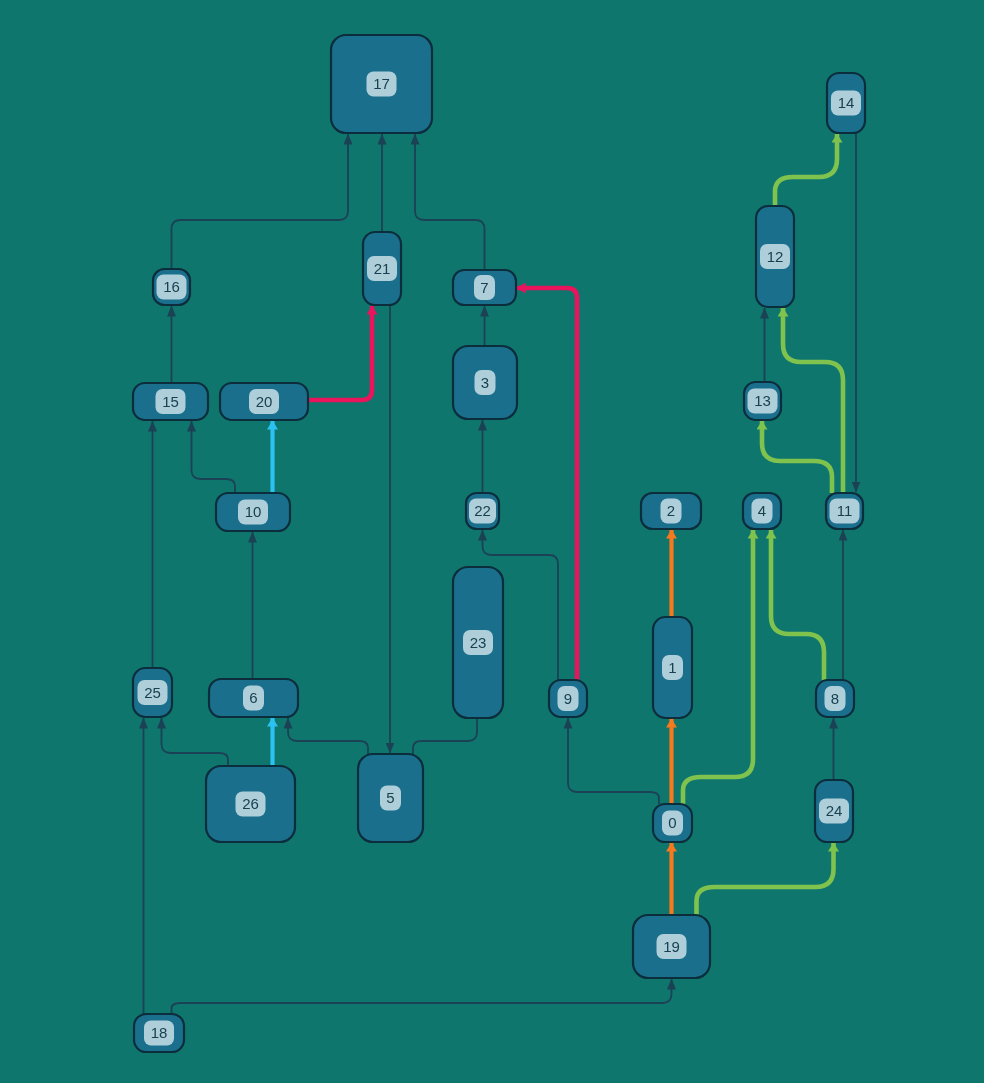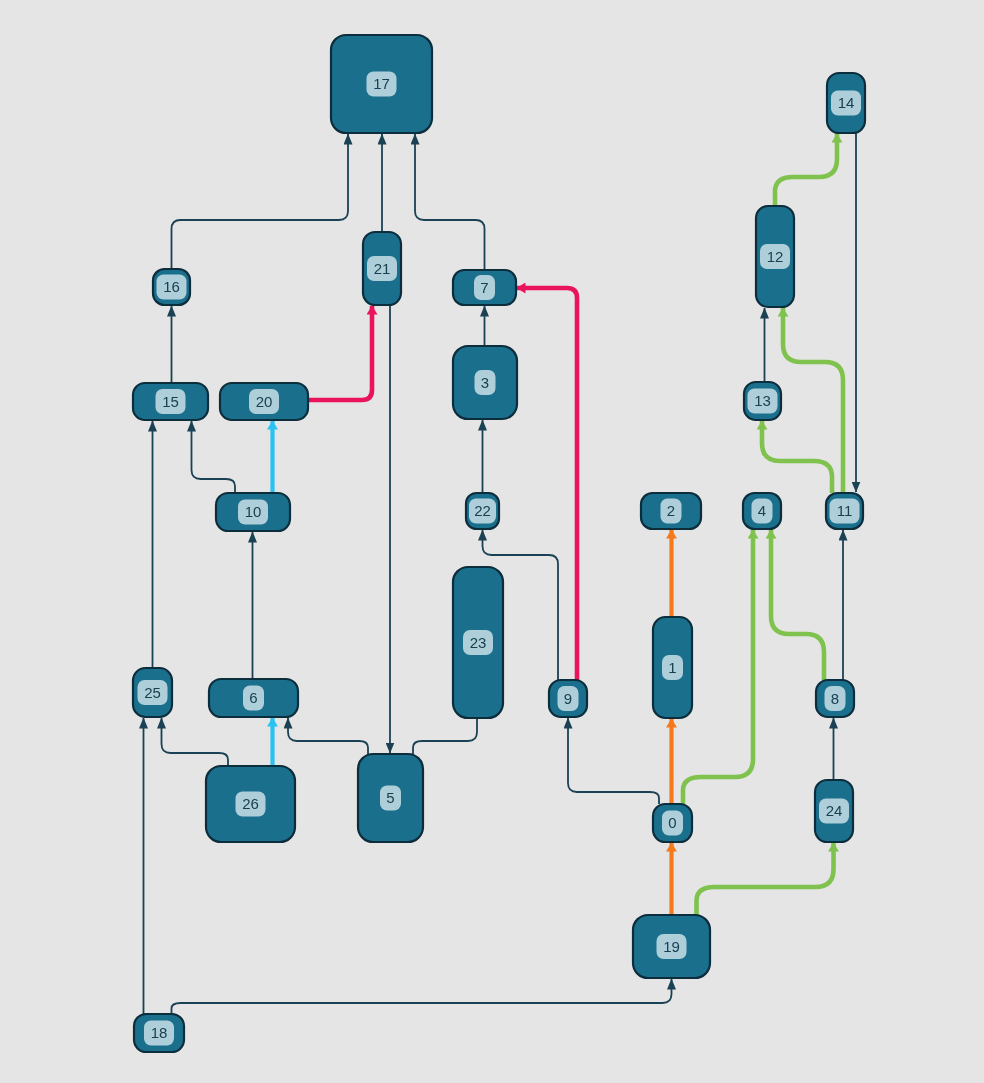--- a/index.html
+++ b/index.html
@@ -5,21 +5,21 @@
   html, body {
     margin: 0;
     padding: 0;
     background: #ffffff;
     font-family: "Liberation Sans", "DejaVu Sans", sans-serif;
   }
   .canvas-wrap {
     position: relative;
     width: 984px;
     height: 1083px;
-    background: #e5e5e5;
+    background: #0f766e;
     overflow: hidden;
   }
   svg { display: block; }
   .edge-path { fill: none; }
   .node-rect { stroke-width: 2.2px; cursor: pointer; }
   .badge-rect { stroke: none; }
   .badge-text {
     font-family: "Liberation Sans", "DejaVu Sans", sans-serif;
     font-size: 15px;
     text-anchor: middle;

